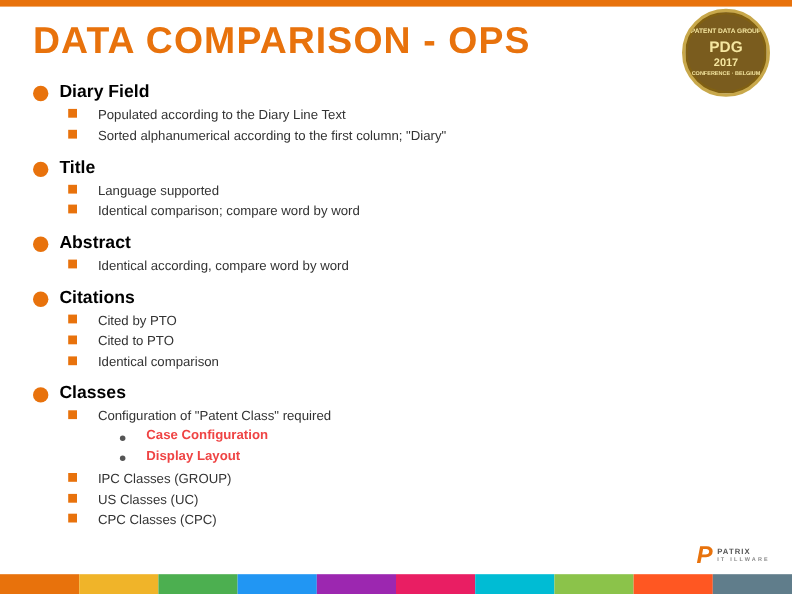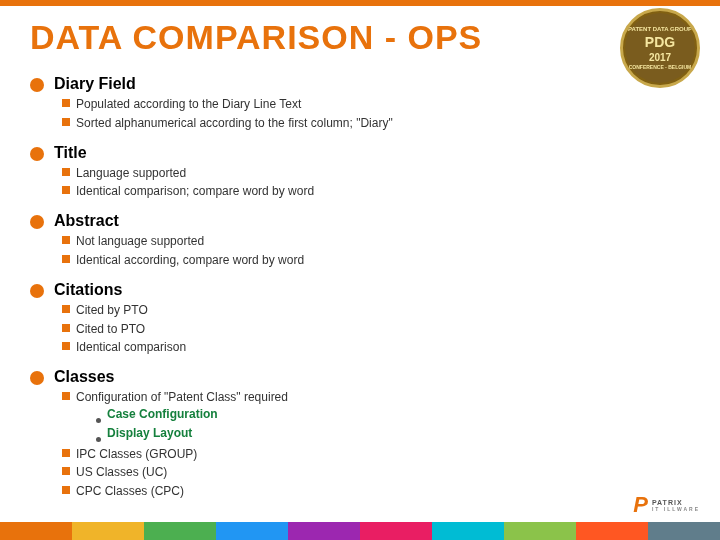--- a/index.html
+++ b/index.html
@@ -141,41 +141,42 @@
       padding-left: 8px;
     }
 
     .sub-items li {
       display: flex;
       align-items: flex-start;
       font-size: 12px;
       color: #333333;
       margin-bottom: 2px;
       line-height: 1.4;
+      gap: 13px;
     }
 
     .sub-bullet {
       width: 8px;
       height: 8px;
       background: #e8720c;
       margin-right: 6px;
       margin-top: 3px;
       flex-shrink: 0;
     }
 
     .sub-sub-items {
       list-style: none;
       padding-left: 20px;
     }
 
     .sub-sub-items li {
       display: flex;
-      align-items: flex-end;
+      align-items: center;
       font-size: 12px;
-      color: #15803d;
+      color: #ef4444;
       margin-bottom: 2px;
       line-height: 1.4;
     }
 
     .dot-bullet {
       width: 5px;
       height: 5px;
       border-radius: 50%;
       background: #555;
       margin-right: 6px;
@@ -267,24 +268,20 @@
           </li>
         </ul>
       </div>
     </div>
 
     <div class="section">
       <div class="bullet-circle"></div>
       <div class="section-content">
         <div class="section-title">Abstract</div>
         <ul class="sub-items">
-          <li>
-            <div class="sub-bullet"></div>
-            <span>Not language supported</span>
-          </li>
           <li>
             <div class="sub-bullet"></div>
             <span>Identical according, compare word by word</span>
           </li>
         </ul>
       </div>
     </div>
 
     <div class="section">
       <div class="bullet-circle"></div>

